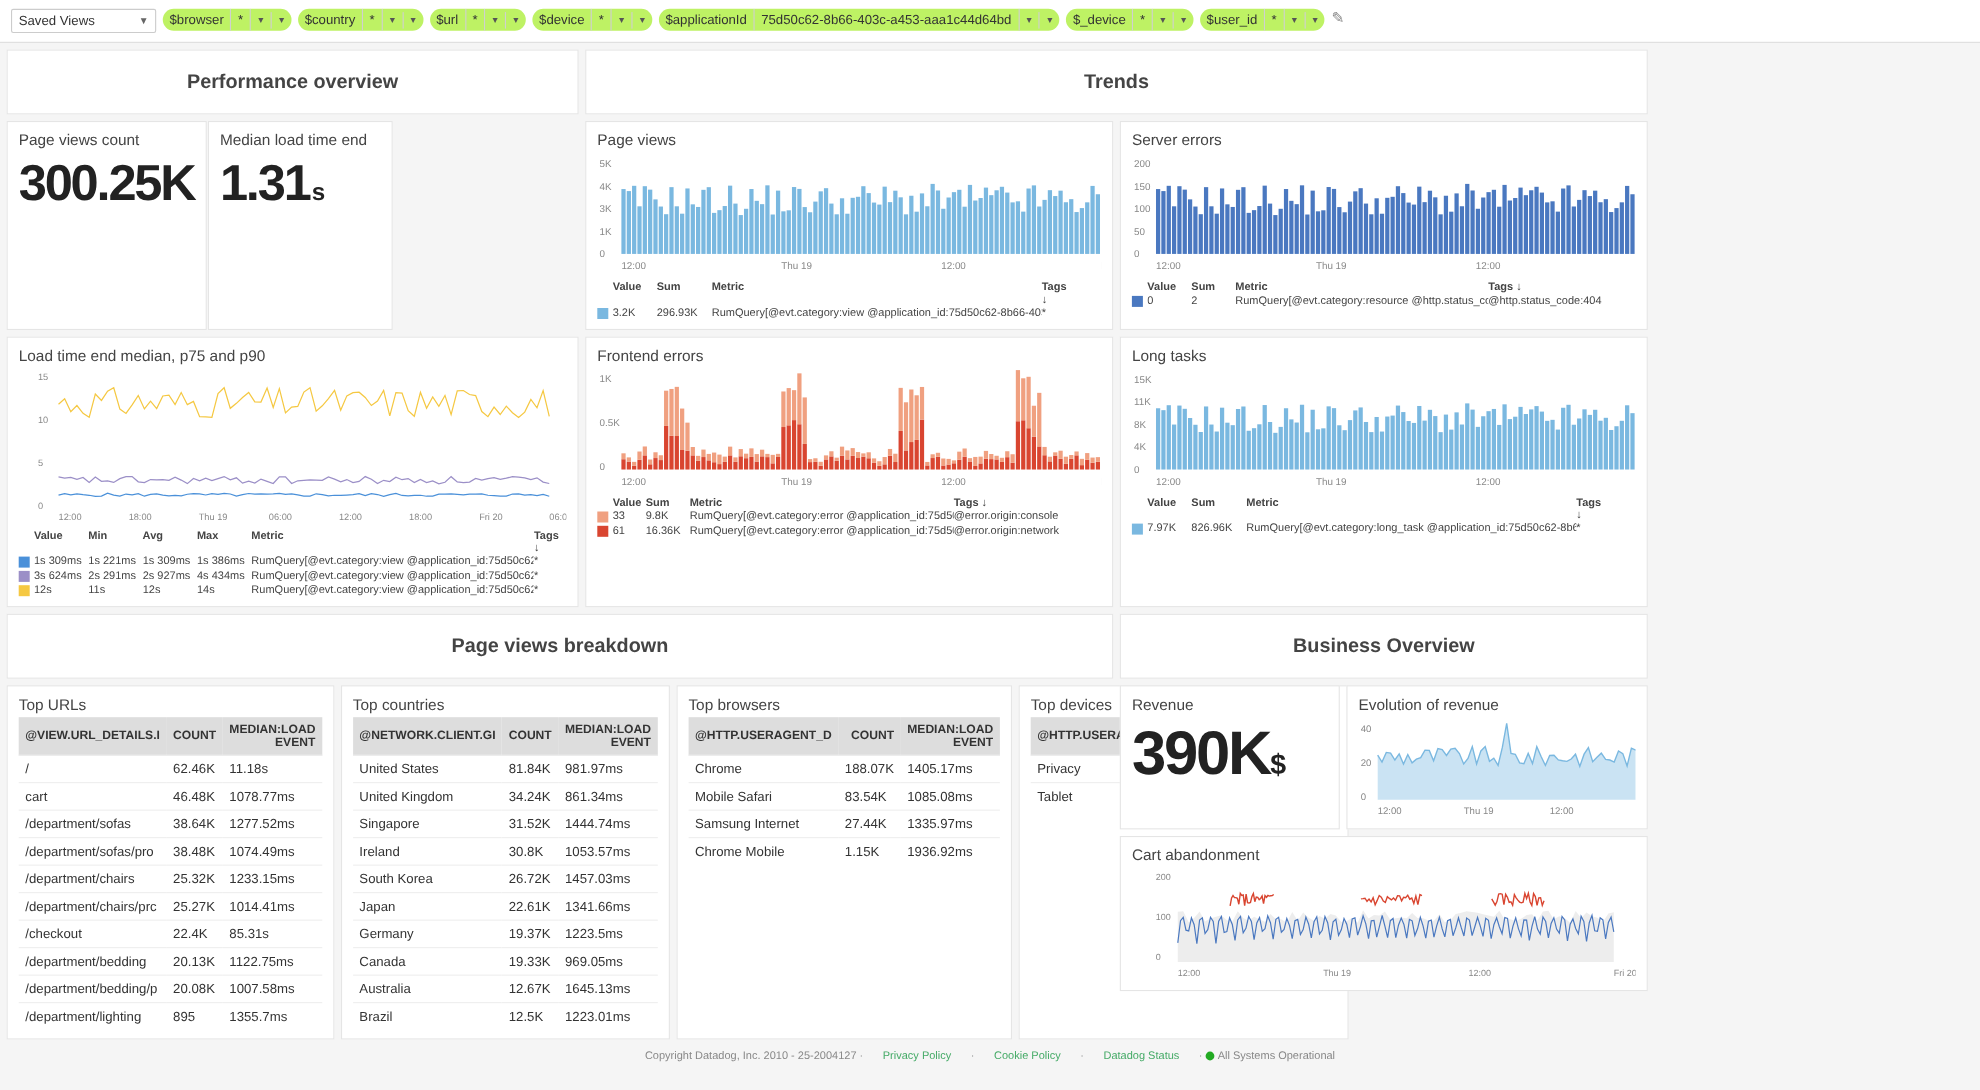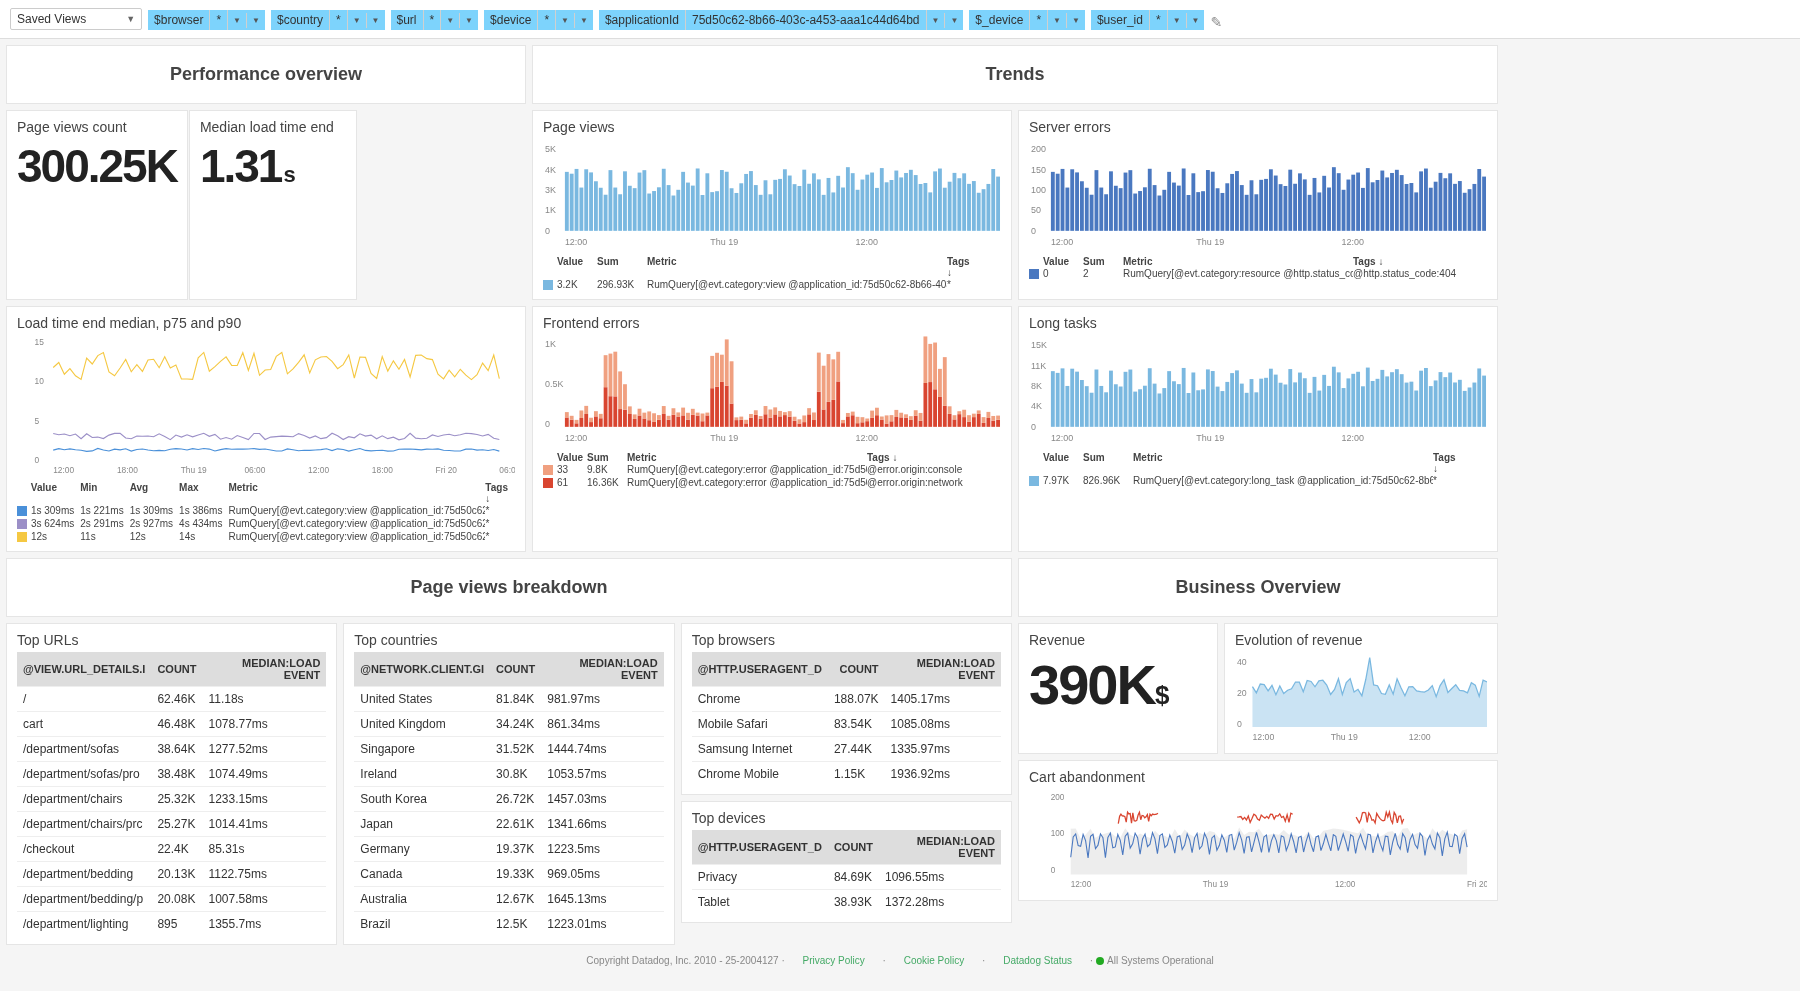--- a/index.html
+++ b/index.html
@@ -1,20 +1,20 @@
 <!DOCTYPE html>
 <html><head>
 <meta charset="utf-8">
 <style>
 *{box-sizing:border-box;margin:0;padding:0}
 body{font-family:-apple-system,BlinkMacSystemFont,"Segoe UI",Helvetica,Arial,sans-serif;font-size:12px;color:#333;background:#f5f5f5;width:1800px}
-.filter-bar{display:flex;align-items:flex-end;gap:6px;padding:8px 10px;background:#fff;border-bottom:1px solid #ddd}
+.filter-bar{display:flex;align-items:flex-start;gap:6px;padding:8px 10px;background:#fff;border-bottom:1px solid #ddd}
 .saved-views{display:flex;align-items:center;border:1px solid #ccc;padding:3px 6px;font-size:12px;background:#fff;border-radius:2px}
 .saved-views .chev{margin-left:40px;font-size:9px;color:#666}
-.filter-pill{display:flex;align-items:center;background:#7dd3fc;border-radius:0;font-size:12px;overflow:hidden}
+.filter-pill{display:flex;align-items:center;background:#bef264;border-radius:10px;font-size:12px;overflow:hidden}
 .filter-pill .seg{padding:3px 6px;border-right:1px solid #d0d0d0}
 .filter-pill .seg:last-child{border-right:none}
 .filter-pill .chev{font-size:8px;color:#555;padding:3px 5px}
 .edit-icon{color:#888;font-size:14px;cursor:pointer}
 .dash{padding:6px;display:grid;grid-template-columns:520px 480px 480px;gap:6px;grid-auto-rows:min-content}
 .section-title{background:#fff;text-align:center;font-size:18px;font-weight:700;padding:18px 4px;border:1px solid #e5e5e5;color:#444}
 .card{background:#fff;border:1px solid #e5e5e5;padding:8px 10px}
 .card-title{font-size:14px;font-weight:500;color:#444;margin-bottom:4px}
 .big-row{display:grid;grid-template-columns:1fr 1fr 1fr;gap:1px}
 .bignum{font-size:46px;font-weight:700;letter-spacing:-2px;color:#222}
@@ -867,21 +867,21 @@
               <td class="r">1645.13ms</td>
             </tr>
             <tr>
               <td class="">Brazil</td>
               <td class="r">12.5K</td>
               <td class="r">1223.01ms</td>
             </tr>
           </tbody>
         </table>
     </div>
-    <div style="display:flex;flex-direction:column;gap:6px">
+    <div style="display:flex;gap:6px">
       <div class="card">
         <div class="card-title">Top browsers</div>
         <table class="tbl" id="tbl-browsers">
             <tbody>
               <tr>
                 <th class="">@HTTP.USERAGENT_D</th>
                 <th class="r">COUNT</th>
                 <th class="r">MEDIAN:LOAD EVENT</th>
               </tr>
               <tr>

